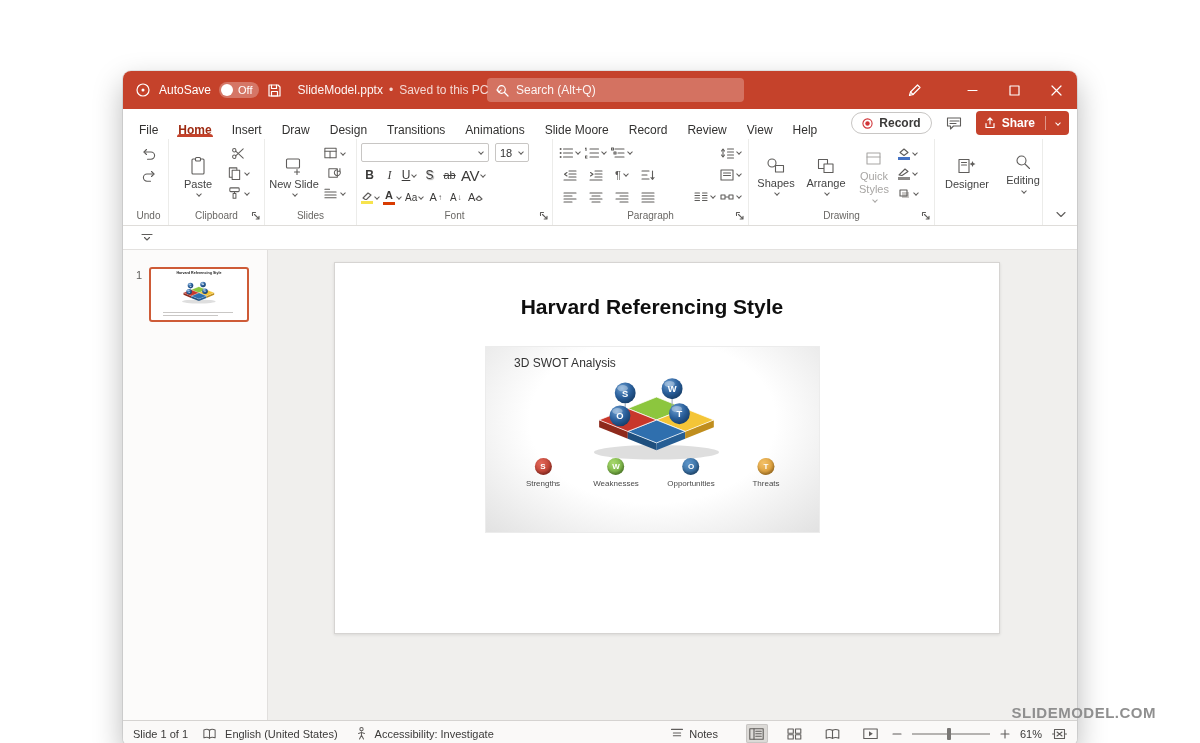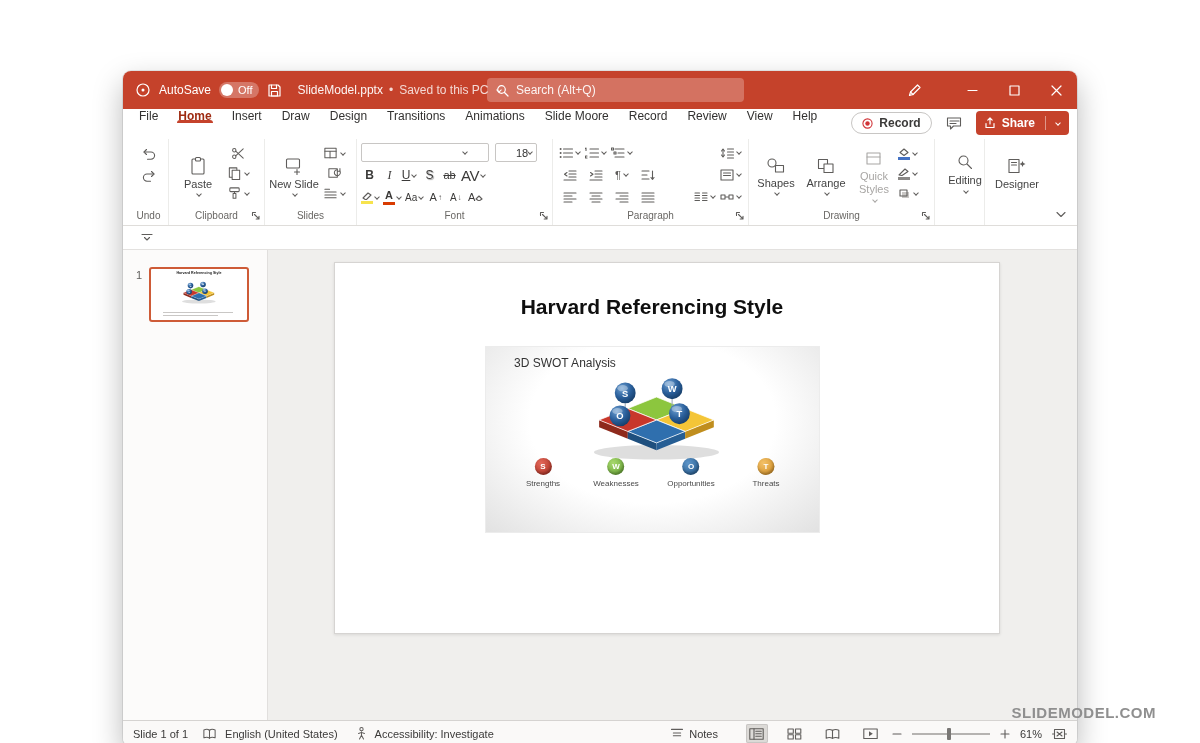--- a/index.html
+++ b/index.html
@@ -27,42 +27,42 @@
   .tb-doc .muted{color:rgba(255,255,255,.8)}
   .tb-search{position:absolute;left:364px;top:7px;width:257px;height:24px;background:rgba(255,255,255,.26);border-radius:4px;display:flex;align-items:center;padding:0 9px;gap:7px}
   .tb-search input{flex:1;background:transparent;border:none;outline:none;color:#fff;font-size:12px;font-family:inherit}
   .tb-search input::placeholder{color:rgba(255,255,255,.92)}
   .tb-right{margin-left:auto;display:flex;align-items:center;height:100%}
   .wbtn{width:42px;height:38px}
   .penbtn{width:30px;height:38px;margin-right:22px}
 
   
   .menubar{flex:0 0 28px;display:flex;align-items:stretch;padding:0 8px 0 6px;background:#fff}
-  .tabs{display:flex;align-items:flex-start}
+  .tabs{display:flex;align-items:flex-end}
   .tab{padding:0 10px;display:flex;align-items:center;font-size:12px;color:#323130;position:relative;white-space:nowrap}
   .tab.active{color:#9e2b12;font-weight:700}
   .tab.active::after{content:"";position:absolute;left:9px;right:9px;bottom:0;height:3px;background:#C5422B;border-radius:3px 3px 0 0}
   .mb-right{margin-left:auto;display:flex;align-items:center;gap:9px}
   .record-pill{border:1px solid #c8c6c4;border-radius:12px;height:22px;padding:0 10px;display:flex;gap:6px;align-items:center;font-size:12px;color:#3b3a39;font-weight:600}
   .comment-btn{width:26px;height:22px}
   .share-pill{background:#C5422B;color:#fff;height:24px;border-radius:4px;display:flex;align-items:center;font-size:12px;font-weight:600;padding:0 8px;gap:6px}
   .share-div{width:1px;height:14px;background:rgba(255,255,255,.45);margin:0 2px 0 4px}
 
   
   .ribbon{flex:0 0 89px;display:flex;align-items:stretch;padding:2px 6px 0 6px;position:relative;border-bottom:1px solid #dfddda;background:#fff}
   .rgroup{position:relative;display:flex;flex-direction:column;padding:2px 4px 0 4px;border-right:1px solid #ececea}
   .rbody{flex:1;display:flex}
   .rlabel{height:17px;font-size:10px;color:#696764;display:flex;align-items:center;justify-content:center;padding-bottom:3px}
   .launcher{position:absolute;right:3px;bottom:4px}
   .sbtn{min-width:22px;height:19px;display:flex;align-items:center;justify-content:center;gap:1px;border-radius:2px}
   .bigbtn{width:50px;display:flex;flex-direction:column;align-items:center;padding-top:4px;font-size:11px;color:#444;line-height:1.15;text-align:center;gap:2px}
   .bigbtn.dis{color:#a8a6a4}
   .minicol{display:flex;flex-direction:column;justify-content:flex-start;gap:1px;padding-top:3px}
   .g-undo .rbody{flex-direction:column;align-items:center;justify-content:flex-start;gap:3px;padding-top:3px}
-  .combo{border:1px solid #c8c6c4;height:19px;display:flex;align-items:center;padding:0 20px;font-size:11px;color:#333;background:#fff;border-radius:2px}
+  .combo{border:1px solid #c8c6c4;height:19px;display:flex;align-items:center;padding:0 4px;font-size:11px;color:#333;background:#fff;border-radius:2px}
   .combo .chev{margin-left:auto}
   .fontname{width:128px}
   .fontsize{width:34px;margin-left:3px}
   .fontrow{display:flex;align-items:center;gap:3px;margin-top:4px}
   .fbtn{min-width:17px;height:18px;display:flex;align-items:center;justify-content:center;font-size:12px;color:#3b3a39}
   .sh{text-shadow:1px 1px 1px #9a9a9a}
   .st{text-decoration:line-through;font-size:11px}
   .sp{font-size:15px;letter-spacing:-.5px}
   .stack{display:flex;flex-direction:column;align-items:center;line-height:1}
   .Atxt{font-size:11px;font-weight:700}
@@ -611,39 +611,39 @@
         </div>
       </div>
       <div class="rlabel">
           <span>Drawing</span>
         </div>
       <svg class="i launcher" width="10" height="10" viewBox="0 0 10 10">
           <path d="M1.5 1.5 h3 M1.5 1.5 v3 M3.5 3.5 l4.2 4.2 M8 5.2 v2.8 h-2.8"></path>
         </svg>
     </div>
 
-    <div class="rgroup" style="width:50px">
-      <button class="tallbtn">
-        <svg class="i" width="18" height="18" viewBox="0 0 18 18">
-            <circle cx="7.5" cy="7.5" r="4.5"></circle>
-            <path d="M11 11 L15.5 15.5"></path>
-          </svg>
-        <span>Editing</span>
-        <span class="chev"></span>
-      </button>
-    </div>
-
     <div class="rgroup" style="width:58px;border-right:none">
       <button class="tallbtn" style="width:56px">
         <svg class="i" width="20" height="18" viewBox="0 0 20 18">
             <rect x="2" y="2.5" width="10" height="13"></rect>
             <path d="M4.5 5.5 h5 M4.5 8 h5"></path>
             <path d="M15.5 4 l.9 2.1 2.1.9 -2.1.9 -.9 2.1 -.9-2.1 -2.1-.9 2.1-.9 z" style="fill:#5f5d5b;stroke:none"></path>
           </svg>
         <span>Designer</span>
+      </button>
+    </div>
+
+    <div class="rgroup" style="width:50px">
+      <button class="tallbtn">
+        <svg class="i" width="18" height="18" viewBox="0 0 18 18">
+            <circle cx="7.5" cy="7.5" r="4.5"></circle>
+            <path d="M11 11 L15.5 15.5"></path>
+          </svg>
+        <span>Editing</span>
+        <span class="chev"></span>
       </button>
     </div>
 
     <svg class="i ribbon-collapse" width="12" height="8" viewBox="0 0 12 8">
         <path d="M2 1.5 L6 5.5 10 1.5"></path>
       </svg>
   </div>
 
   <div class="strip">
     <svg class="i" width="12" height="10" viewBox="0 0 12 10">

